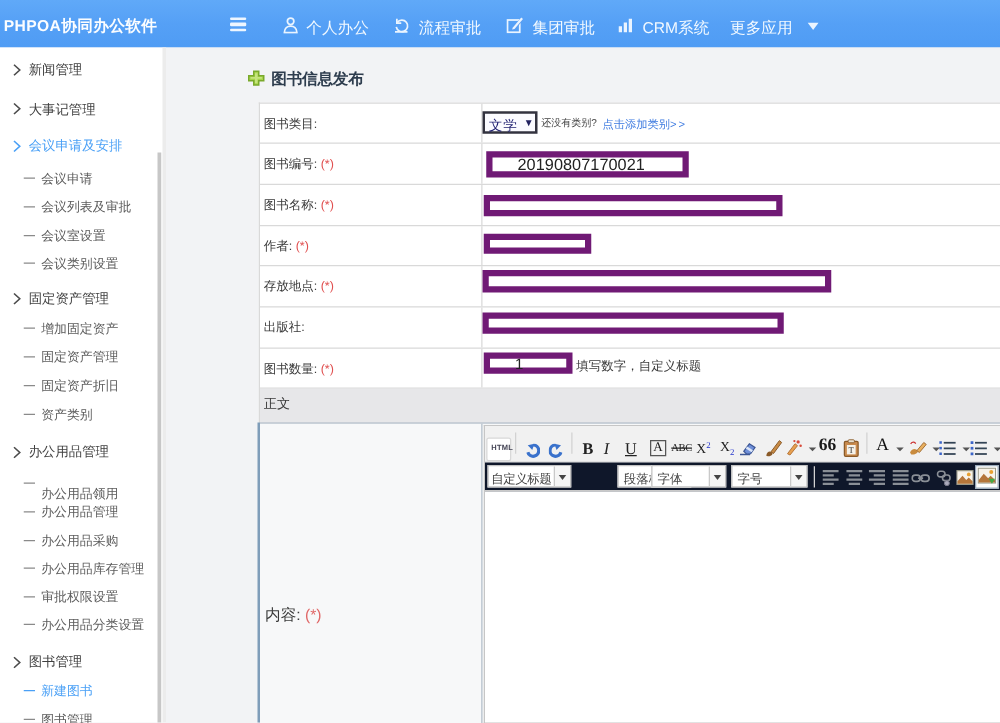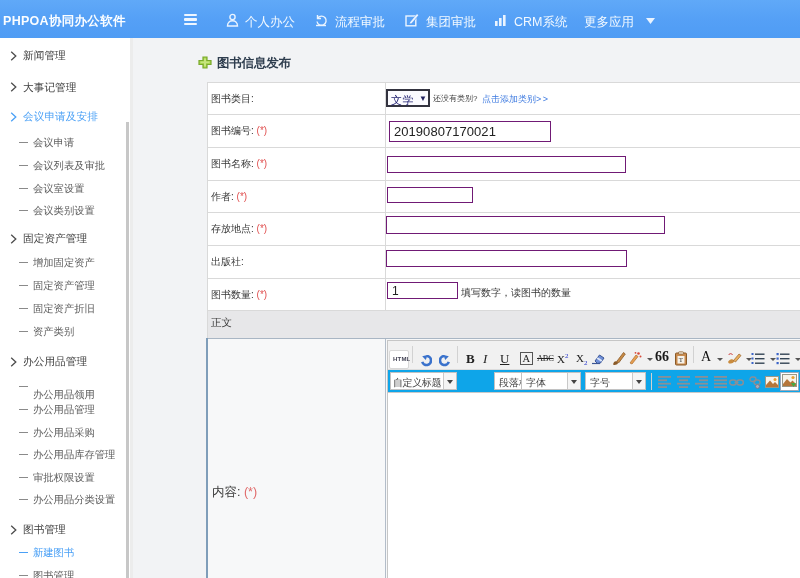--- a/index.html
+++ b/index.html
@@ -19,27 +19,27 @@
 .chev { position:absolute; left:10px; }
 .blue { color:#4aa0f6 !important; }
 #main { position:absolute; left:133px; top:38px; width:667px; height:540px; background:#f2f3f5;}
 #title { position:absolute; left:84px; top:17px; font-size:12.5px; font-weight:bold; color:#2e3d4e; letter-spacing:-0.2px;}
 #plus { position:absolute; left:65px; top:18px;}
 #tbl { position:absolute; left:74px; top:44px; width:593px; height:496px; border-top:1px solid #d9d9d9; border-left:1px solid #d9d9d9; background:#fff; font-size:10.5px;}
 .row { position:relative; border-bottom:1px solid #d9d9d9; width:100%;}
 .lbl { position:absolute; left:3px; top:50%; transform:translateY(-50%); font-size:10px; color:#3a3a3a; white-space:nowrap;}
 .st { color:#e05050; }
 .vcell { position:absolute; left:177px; top:0; bottom:0; right:0; border-left:1px solid #d9d9d9;}
-.inp { position:absolute; background:#fff; border:1px solid #701a75; font-size:11px; color:#222; padding-left:4px; display:flex; align-items:center;}
+.inp { position:absolute; background:#fff; border:5px solid #701a75; font-size:11px; color:#222; padding-left:20px; display:flex; align-items:center;}
 #hdrow { position:relative; height:28px; background:#e7e7e9; border-bottom:1px solid #a9b6c4;}
 #crow { position:relative; height:240px; background:#f7f8f9;}
 #crow .vcell { border-left:1px solid #b3bdc9; }
 #edit { position:absolute; left:179px; top:1px; right:0; height:239px; background:#fff; border:1px solid #c6c6c6; border-right:none;}
 #tb1 { position:relative; height:29px; background:#f1f1f1; border-bottom:1px solid #dcdcdc; }
-#tb2 { position:relative; height:23px; background:#0ea5e9; border-bottom:1px solid #c9c9c9;}
+#tb2 { position:relative; height:23px; background:#0f172a; border-bottom:1px solid #c9c9c9;}
 .tbtn { position:absolute; font-size:11.5px; color:#222;}
 .sep { position:absolute; top:5px; width:1px; height:17px; background:#d2d2d2;}
 .sep2 { position:absolute; top:3px; width:1px; height:17px; background:#d2d2d2;}
 .dd { position:absolute; top:2px; height:18px; background:#fff; border:1px solid #c2c2c2; font-size:10px; color:#444; overflow:hidden;}
 .dd span { position:absolute; left:4px; top:2.5px; white-space:nowrap;}
 .dda { position:absolute; right:0; top:0; bottom:0; width:13px; border-left:1px solid #c9c9c9; background:#f5f5f5;}
 .dda:after { content:""; position:absolute; left:3px; top:7px; border:3.5px solid transparent; border-top:4px solid #444;}
 .car { display:inline-block; vertical-align:2px; margin-left:2px; border:3px solid transparent; border-top:3.5px solid #555;}
 </style>
 </head>
@@ -179,21 +179,21 @@
       </div>
     <div class="row" style="height:33px">
         <div class="lbl">出版社:</div>
         <div class="vcell"></div>
         <div class="inp" style="left:178px;top:4px;width:241px;height:17px;"></div>
       </div>
     <div class="row" style="height:32px">
         <div class="lbl">图书数量: <span class="st">(*)</span></div>
         <div class="vcell"></div>
         <div class="inp" style="left:179px;top:3px;width:71px;height:17px;font-size:12px;">1</div>
-        <div style="position:absolute;left:253px;top:7px;font-size:10px;color:#3a3a3a;">填写数字，读图书的数量</div>
+        <div style="position:absolute;left:253px;top:7px;font-size:10px;color:#3a3a3a;">填写数字，自定义标题</div>
       </div>
     <div id="hdrow">
         <div class="lbl" style="font-size:10.5px;top:5px;transform:none;">正文</div>
       </div>
     <div id="crow">
       <div class="lbl" style="left:4px;top:145px;transform:none;font-size:12.5px;">内容: <span class="st" style="color:#e06868;">(*)</span></div>
       <div class="vcell"></div>
       <div id="edit">
         <div id="tb1">
           <div style="position:absolute;left:1px;top:9px;width:20px;height:19px;background:#fff;border:1px solid #d8d8d8;border-radius:2px;"></div>

